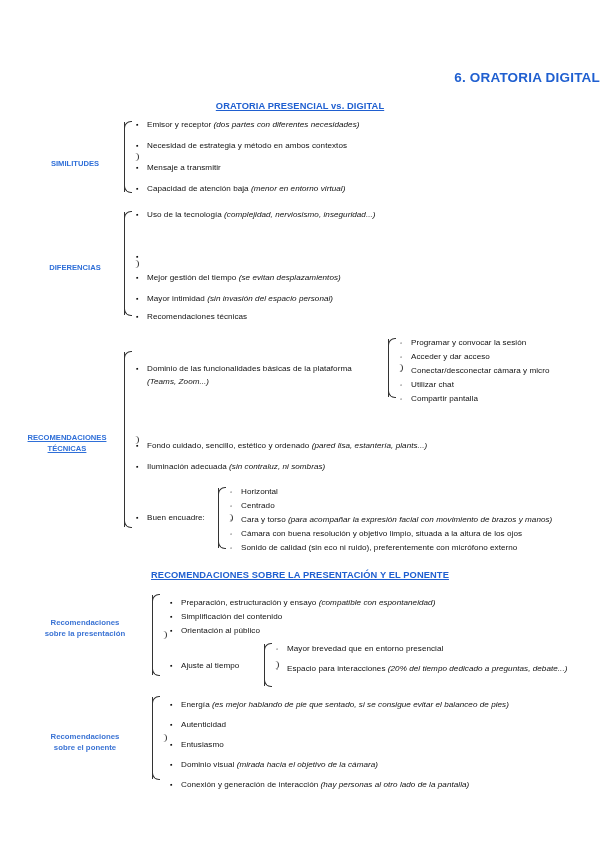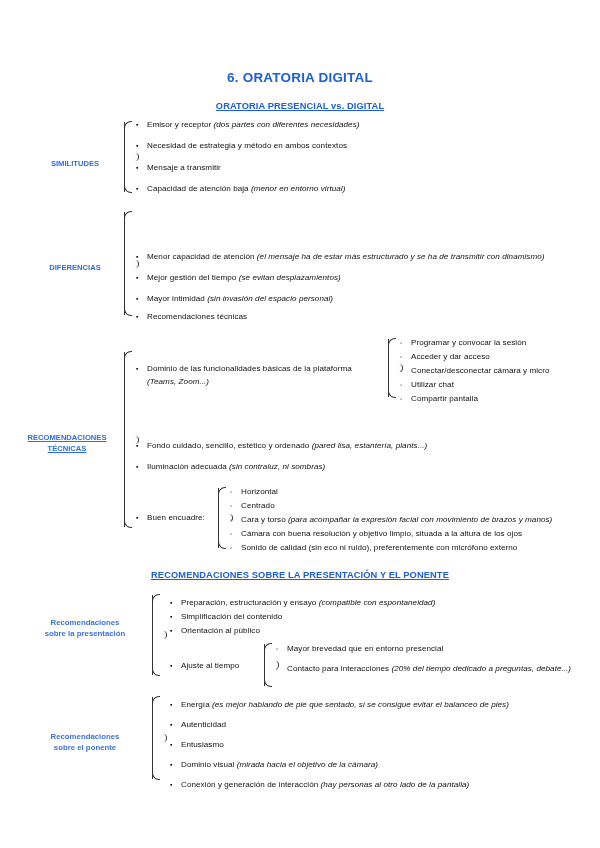--- a/index.html
+++ b/index.html
@@ -7,21 +7,21 @@
   .page{
     position:relative;
     width:600px;height:848px;
     background:#ffffff;
     margin:0 auto;
     overflow:hidden;
     color:#000;
   }
   .title{
     position:absolute;top:70px;left:0;width:600px;
-    text-align:center;
+    text-align:right;
     font-size:13.5px;font-weight:bold;color:#1f5fd0;
     letter-spacing:.2px;
   }
   .subtitle{
     position:absolute;top:101px;left:0;width:600px;
     text-align:center;
     font-size:9.3px;font-weight:bold;color:#1f5fd0;
     text-decoration:underline;
     letter-spacing:.1px;
   }
@@ -111,23 +111,26 @@
   <div class="row" style="left:136px;top:182px;width:420px;">
     <span class="bullet sq"></span>
     <span class="txt"><span>Capacidad de atención baja </span><i>(menor en entorno virtual)</i></span>
   </div>
 
   <div class="side-label" style="left:30px;top:262px;width:90px;">DIFERENCIAS</div>
   <div class="brace" style="left:124px;top:212px;height:103px;">
       <span class="nib"></span>
     </div>
 
+  <div class="row" style="left:136px;top:208px;width:440px;">
+    <span class="bullet sq"></span>
+    <span class="txt"><span>Uso de la tecnología </span><i>(complejidad, nerviosismo, inseguridad...)</i></span>
+  </div>
   <div class="row" style="left:136px;top:250px;width:445px;">
     <span class="bullet sq"></span>
-    <span class="txt"><span>Menor capacidad de atención </span><i>(el mensaje ha de estar más estructurado y se ha de transmitir con dinamismo)</i></span>
   </div>
   <div class="row" style="left:136px;top:271px;width:440px;">
     <span class="bullet sq"></span>
     <span class="txt"><span>Mejor gestión del tiempo </span><i>(se evitan desplazamientos)</i></span>
   </div>
   <div class="row" style="left:136px;top:292px;width:440px;">
     <span class="bullet sq"></span>
     <span class="txt"><span>Mayor intimidad </span><i>(sin invasión del espacio personal)</i></span>
   </div>
   <div class="row" style="left:136px;top:310px;width:440px;">
@@ -241,21 +244,21 @@
   </div>
   <div class="brace" style="left:264px;top:644px;height:42px;">
       <span class="nib"></span>
     </div>
   <div class="row" style="left:276px;top:642px;width:300px;">
     <span class="bullet circ"></span>
     <span class="txt"><span>Mayor brevedad que en entorno presencial</span><i></i></span>
   </div>
   <div class="row" style="left:276px;top:662px;width:300px;">
     <span class="bullet circ"></span>
-    <span class="txt"><span>Contacto  para  interacciones </span><i>(20% del tiempo dedicado a preguntas, debate...)</i></span>
+    <span class="txt"><span>Espacio  para  interacciones </span><i>(20% del tiempo dedicado a preguntas, debate...)</i></span>
   </div>
 
   <div class="side-label soft" style="left:30px;top:731px;width:110px;">
     <span>Recomendaciones</span><br>
     <span>sobre el ponente</span>
   </div>
   <div class="brace" style="left:152px;top:697px;height:82px;">
       <span class="nib"></span>
     </div>
 

